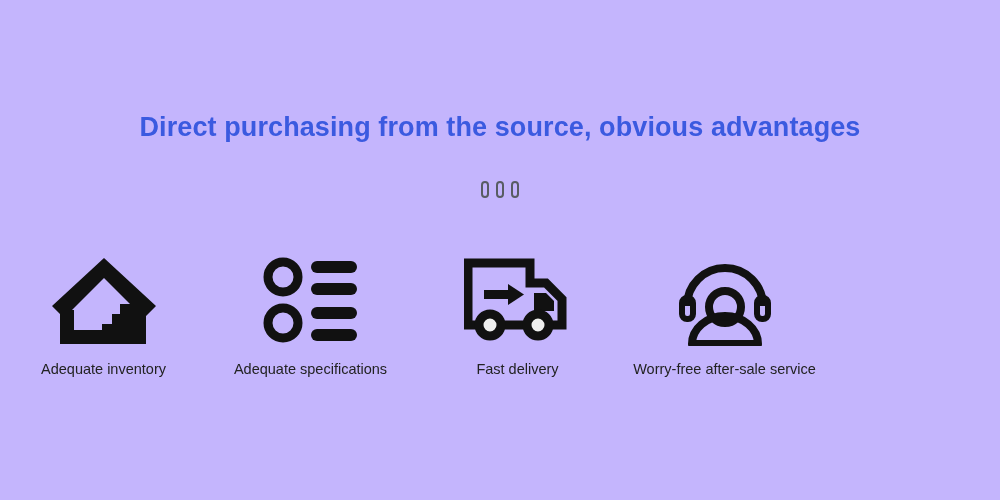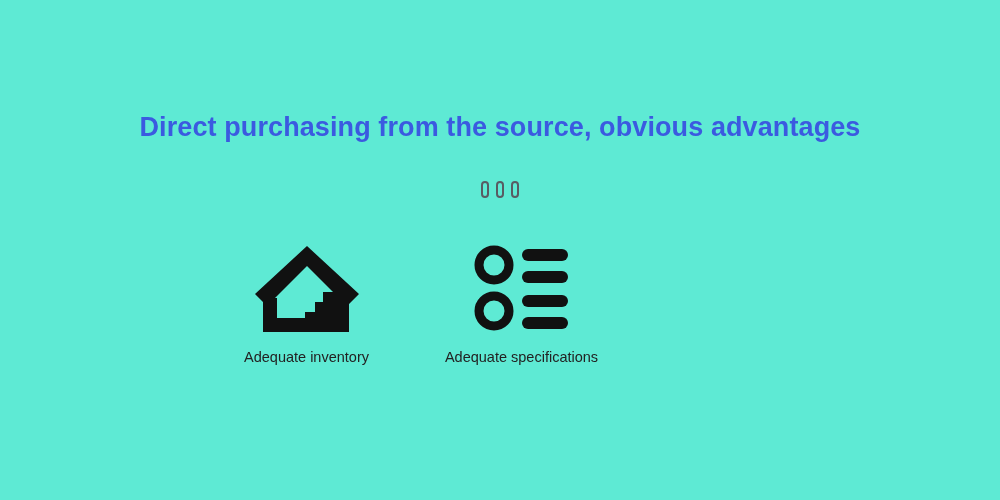--- a/index.html
+++ b/index.html
@@ -11,21 +11,21 @@
     width: 1000px;
     height: 500px;
     background: #efefef;
     font-family: "Liberation Sans", sans-serif;
     overflow: hidden;
   }
   .banner {
     position: relative;
     width: 1000px;
     height: 500px;
-    background: #5eead4;
+    background: #c4b5fd;
     box-sizing: border-box;
   }
   .headline {
     position: absolute;
     top: 112px;
     left: 0;
     width: 1000px;
     text-align: center;
     font-size: 27px;
     font-weight: bold;
@@ -45,21 +45,21 @@
   }
   .divider .pill {
     width: 8px;
     height: 17px;
     border: 2px solid #585c63;
     border-radius: 4px;
     box-sizing: border-box;
   }
   .features {
     position: absolute;
-    top: 238px;
+    top: 250px;
     left: 0;
     width: 828px;
     display: flex;
     justify-content: center;
     align-items: flex-start;
   }
   .feature {
     width: 215px;
     display: flex;
     flex-direction: column;
@@ -124,16 +124,53 @@
             <rect x="50" y="7" width="46" height="12" rx="6"></rect>
             <rect x="50" y="29" width="46" height="12" rx="6"></rect>
             <rect x="50" y="53" width="46" height="12" rx="6"></rect>
             <rect x="50" y="75" width="46" height="12" rx="6"></rect>
           </g>
         </svg>
       </div>
       <div class="caption">Adequate specifications</div>
     </div>
 
+    <div class="feature">
+      <div class="icon-wrap">
+        <svg width="108" height="86" viewBox="0 0 108 86" aria-hidden="true">
 
+          <path d="M4 6 H66 V26 H82 L98 42 V68 H4 Z" fill="none" stroke="#111111" stroke-width="9" stroke-linejoin="miter"></path>
+
+          <path d="M70 36 H82 L90 44 V54 H70 Z" fill="#111111"></path>
+
+          <g fill="#111111">
+            <rect x="20" y="33" width="28" height="9"></rect>
+            <polygon points="44,27 60,37.5 44,48"></polygon>
+          </g>
+
+          <g fill="#efefef" stroke="#111111" stroke-width="9">
+            <circle cx="26" cy="68" r="11"></circle>
+            <circle cx="74" cy="68" r="11"></circle>
+          </g>
+        </svg>
+      </div>
+      <div class="caption">Fast delivery</div>
+    </div>
+
+    <div class="feature">
+      <div class="icon-wrap">
+        <svg width="94" height="92" viewBox="0 0 94 92" aria-hidden="true">
+
+          <path d="M9 52 A38 38 0 0 1 85 52" fill="none" stroke="#111111" stroke-width="8" stroke-linecap="butt"></path>
+
+          <rect x="4" y="44" width="11" height="21" rx="5" fill="none" stroke="#111111" stroke-width="6"></rect>
+          <rect x="79" y="44" width="11" height="21" rx="5" fill="none" stroke="#111111" stroke-width="6"></rect>
+
+          <circle cx="47" cy="53" r="16" fill="none" stroke="#111111" stroke-width="8"></circle>
+
+          <path d="M14 90 A33 28 0 0 1 80 90 Z" fill="none" stroke="#111111" stroke-width="8" stroke-linejoin="round"></path>
+        </svg>
+      </div>
+      <div class="caption">Worry-free after-sale service</div>
+    </div>
 
   </div>
 </div>
 
 </body></html>

